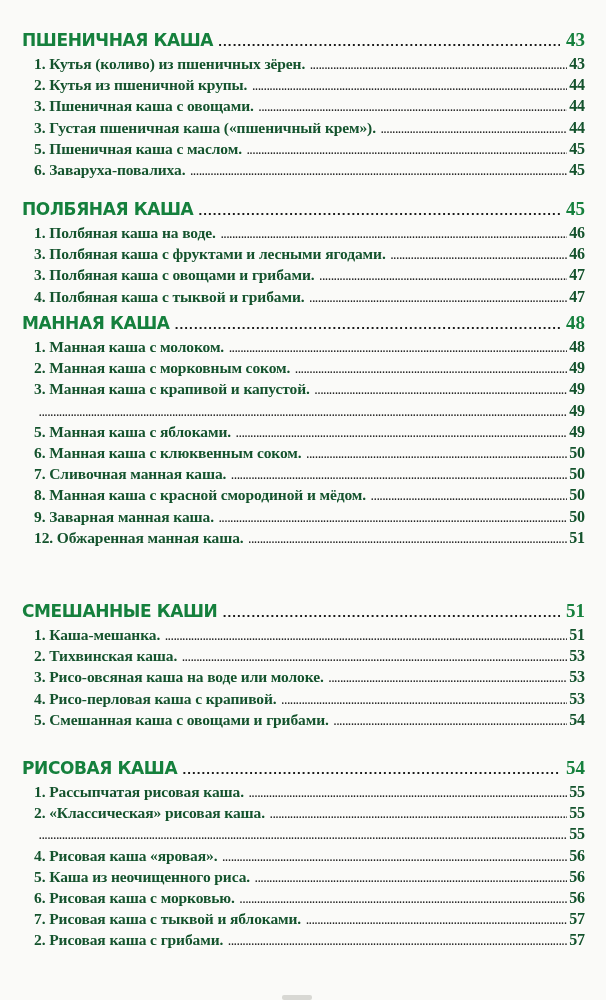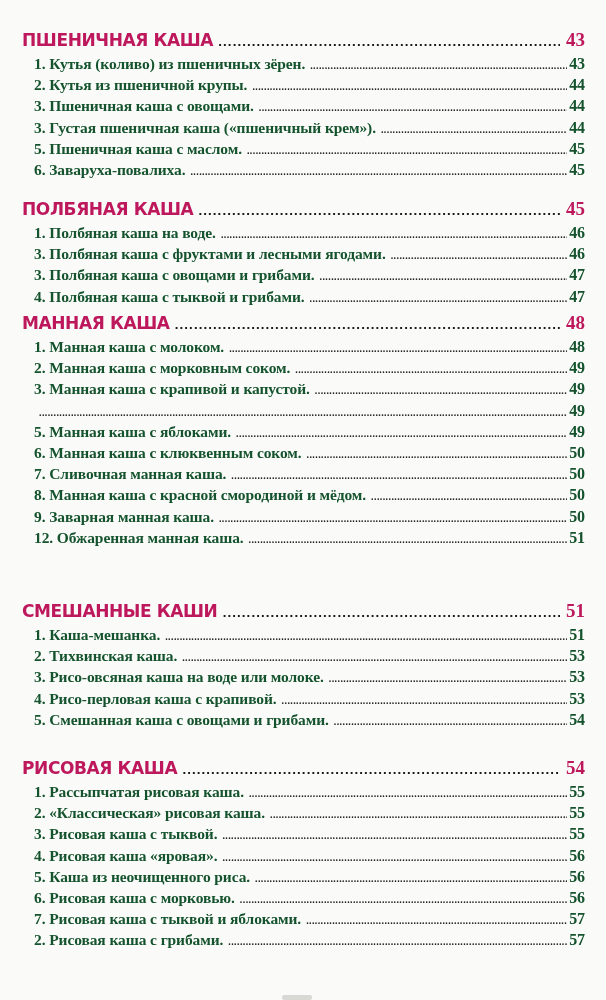--- a/index.html
+++ b/index.html
@@ -26,21 +26,21 @@
       width: 563px;
     }
     .heading {
       display: flex;
       align-items: baseline;
       height: 26px;
       font-family: "DejaVu Sans", sans-serif;
       font-size: 17px;
       font-weight: bold;
       letter-spacing: -0.4px;
-      color: #be185d;
+      color: #15803d;
     }
     .heading .title { white-space: nowrap; }
     .heading .leader {
       flex: 1;
       overflow: hidden;
       white-space: nowrap;
       margin: 0 6px 0 5px;
       font-size: 11px;
       letter-spacing: 0.6px;
       color: #1a1a1a;
@@ -275,21 +275,20 @@
           <span class="label">1. Рассыпчатая рисовая каша.</span>
           <span class="leader"></span>
           <span class="page-num">55</span>
         </li>
       <li class="item">
           <span class="label">2. «Классическая» рисовая каша.</span>
           <span class="leader"></span>
           <span class="page-num">55</span>
         </li>
       <li class="item">
-          <span class="label">3. Рисовая каша с тыквой.</span>
           <span class="leader"></span>
           <span class="page-num">55</span>
         </li>
       <li class="item">
           <span class="label">4. Рисовая каша «яровая».</span>
           <span class="leader"></span>
           <span class="page-num">56</span>
         </li>
       <li class="item">
           <span class="label">5. Каша из неочищенного риса.</span>

